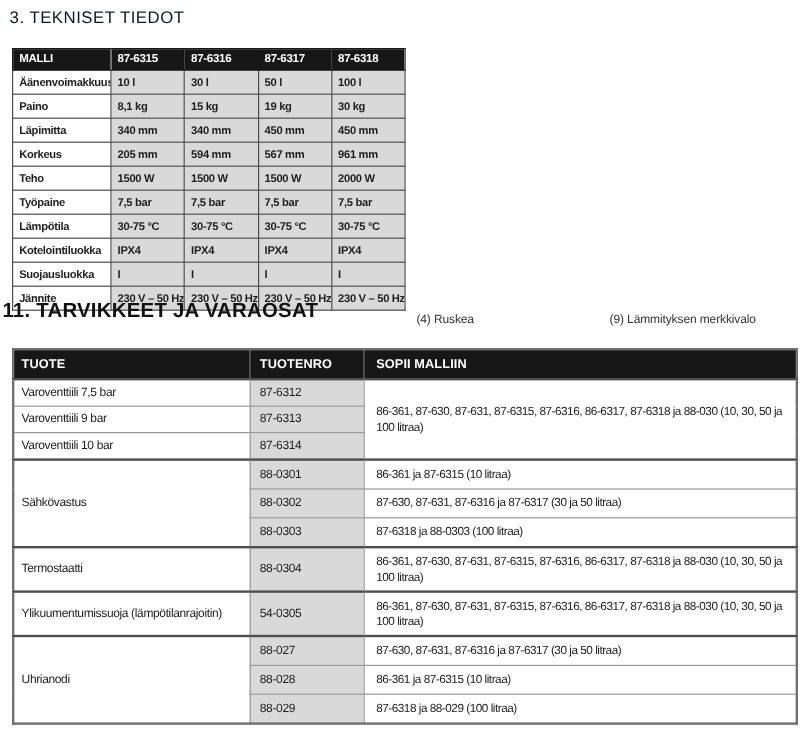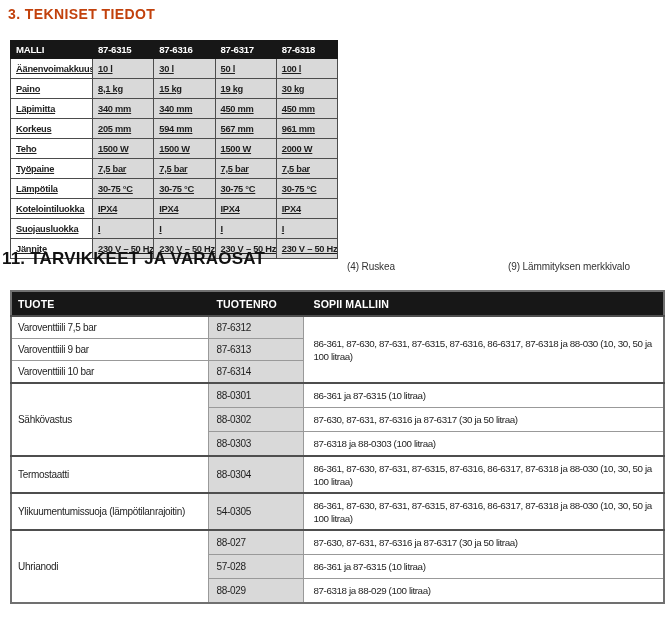--- a/index.html
+++ b/index.html
@@ -7,37 +7,37 @@
     width:672px;height:621px;background:#ffffff;
     font-family:"Liberation Sans", sans-serif;
     color:#1e1e1e;
     -webkit-font-smoothing:antialiased;
   }
   .page{position:relative;width:672px;height:621px;background:#fff;overflow:hidden;}
 
   
   .title1{
     position:absolute;left:8px;top:6px;margin:0;
-    font-size:14px;font-weight:bold;letter-spacing:.4px;color:#c2410c;
+    font-size:14px;font-weight:normal;letter-spacing:.4px;color:#0f172a;
   }
   .title2{
     position:absolute;left:2px;top:249px;margin:0;
     font-size:17px;font-weight:bold;letter-spacing:.2px;color:#111;text-align:right;
   }
   .legend-frag{
     position:absolute;top:261px;font-size:10px;color:#333;letter-spacing:-.1px;
   }
   .legend-frag.item4{left:347px;}
   .legend-frag.item9{left:508px;}
 
   
   table{border-collapse:collapse;table-layout:fixed;}
   .spec{
     position:absolute;left:10px;top:40px;width:327px;
-    font-size:9.3px;font-weight:bold;letter-spacing:-.25px;text-decoration:underline;
+    font-size:9.3px;font-weight:bold;letter-spacing:-.25px;
   }
   .spec th{
     background:#171717;color:#fff;text-align:left;
     height:17px;padding:0 0 0 5px;font-size:9.6px;
     border:1px solid #171717;white-space:nowrap;overflow:hidden;
   }
   .spec td{
     height:19px;padding:0 1px 0 5px;border:1px solid #4c4c4c;
     white-space:nowrap;overflow:hidden;vertical-align:middle;color:#1e1e1e;
   }
@@ -234,21 +234,21 @@
         <td class="nro">54-0305</td>
         <td class="sopii">86-361, 87-630, 87-631, 87-6315, 87-6316, 86-6317, 87-6318 ja 88-030 (10, 30, 50 ja 100 litraa)</td>
       </tr>
 
       <tr class="r19 gsep">
         <td class="tuote" rowspan="3">Uhrianodi</td>
         <td class="nro">88-027</td>
         <td class="sopii">87-630, 87-631, 87-6316 ja 87-6317 (30 ja 50 litraa)</td>
       </tr>
       <tr class="r19">
-        <td class="nro">57-028</td>
+        <td class="nro">88-028</td>
         <td class="sopii">86-361 ja 87-6315 (10 litraa)</td>
       </tr>
       <tr class="r19">
         <td class="nro">88-029</td>
         <td class="sopii">87-6318 ja 88-029 (100 litraa)</td>
       </tr>
     </tbody>
   </table>
 
 </div>

